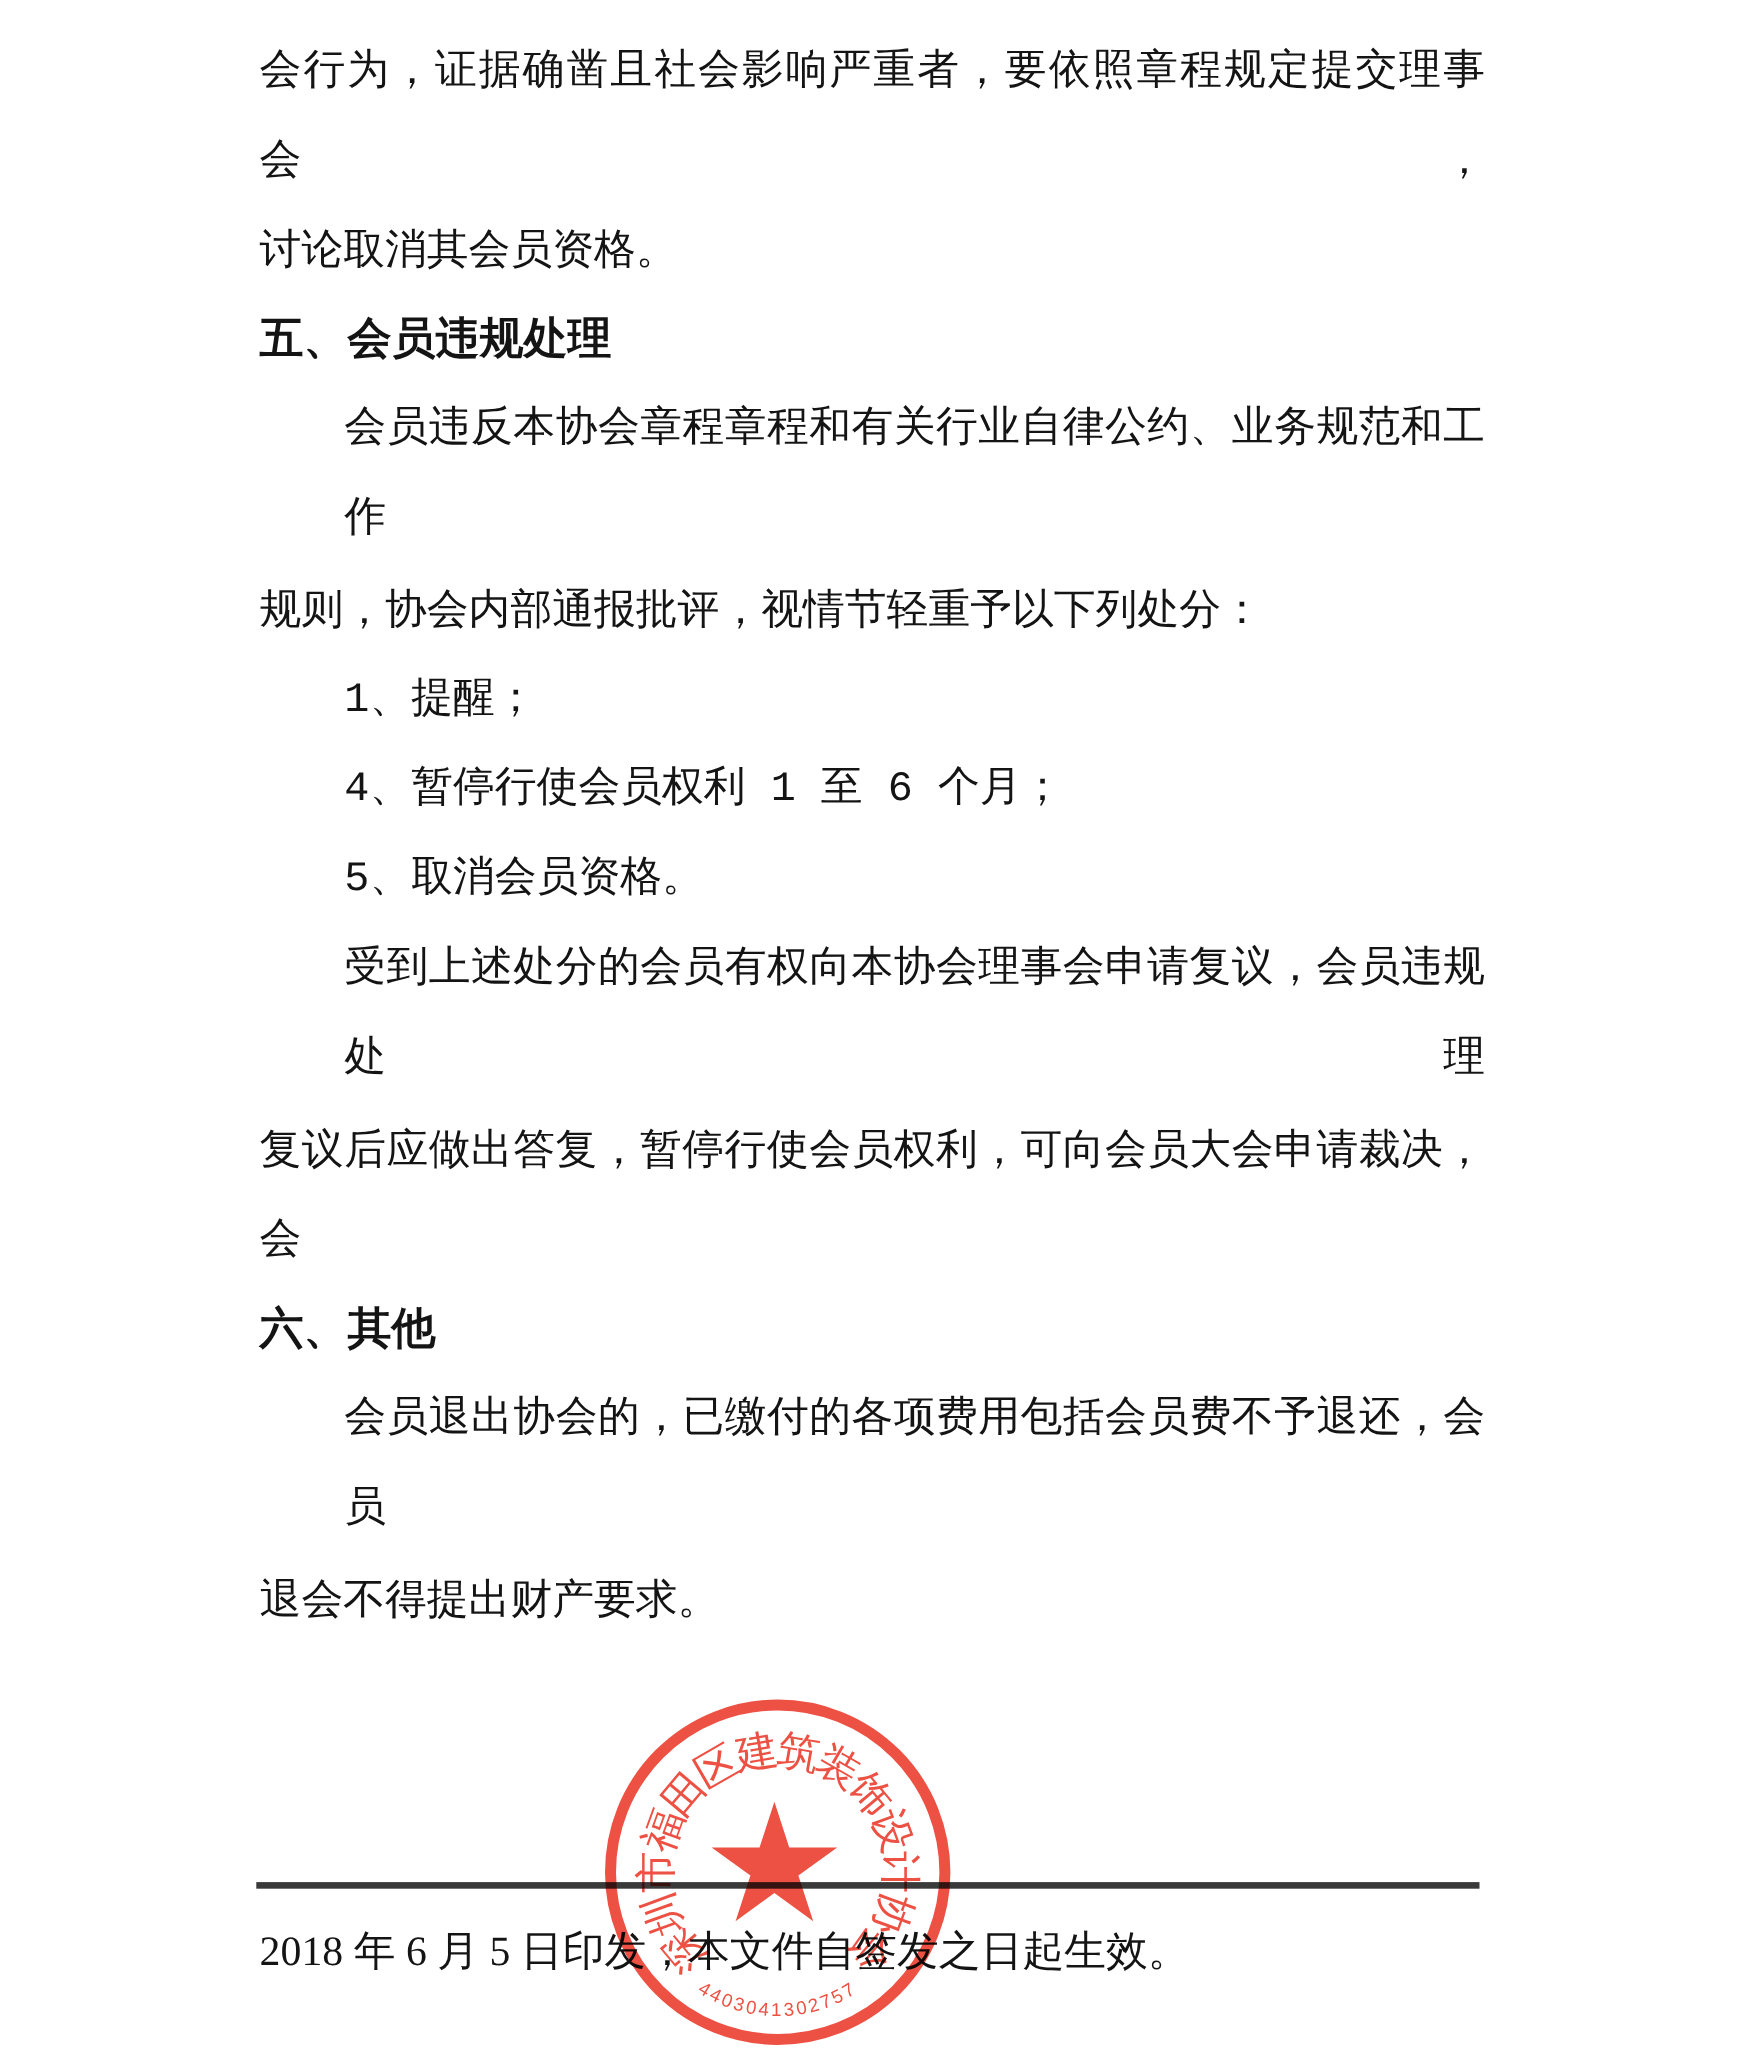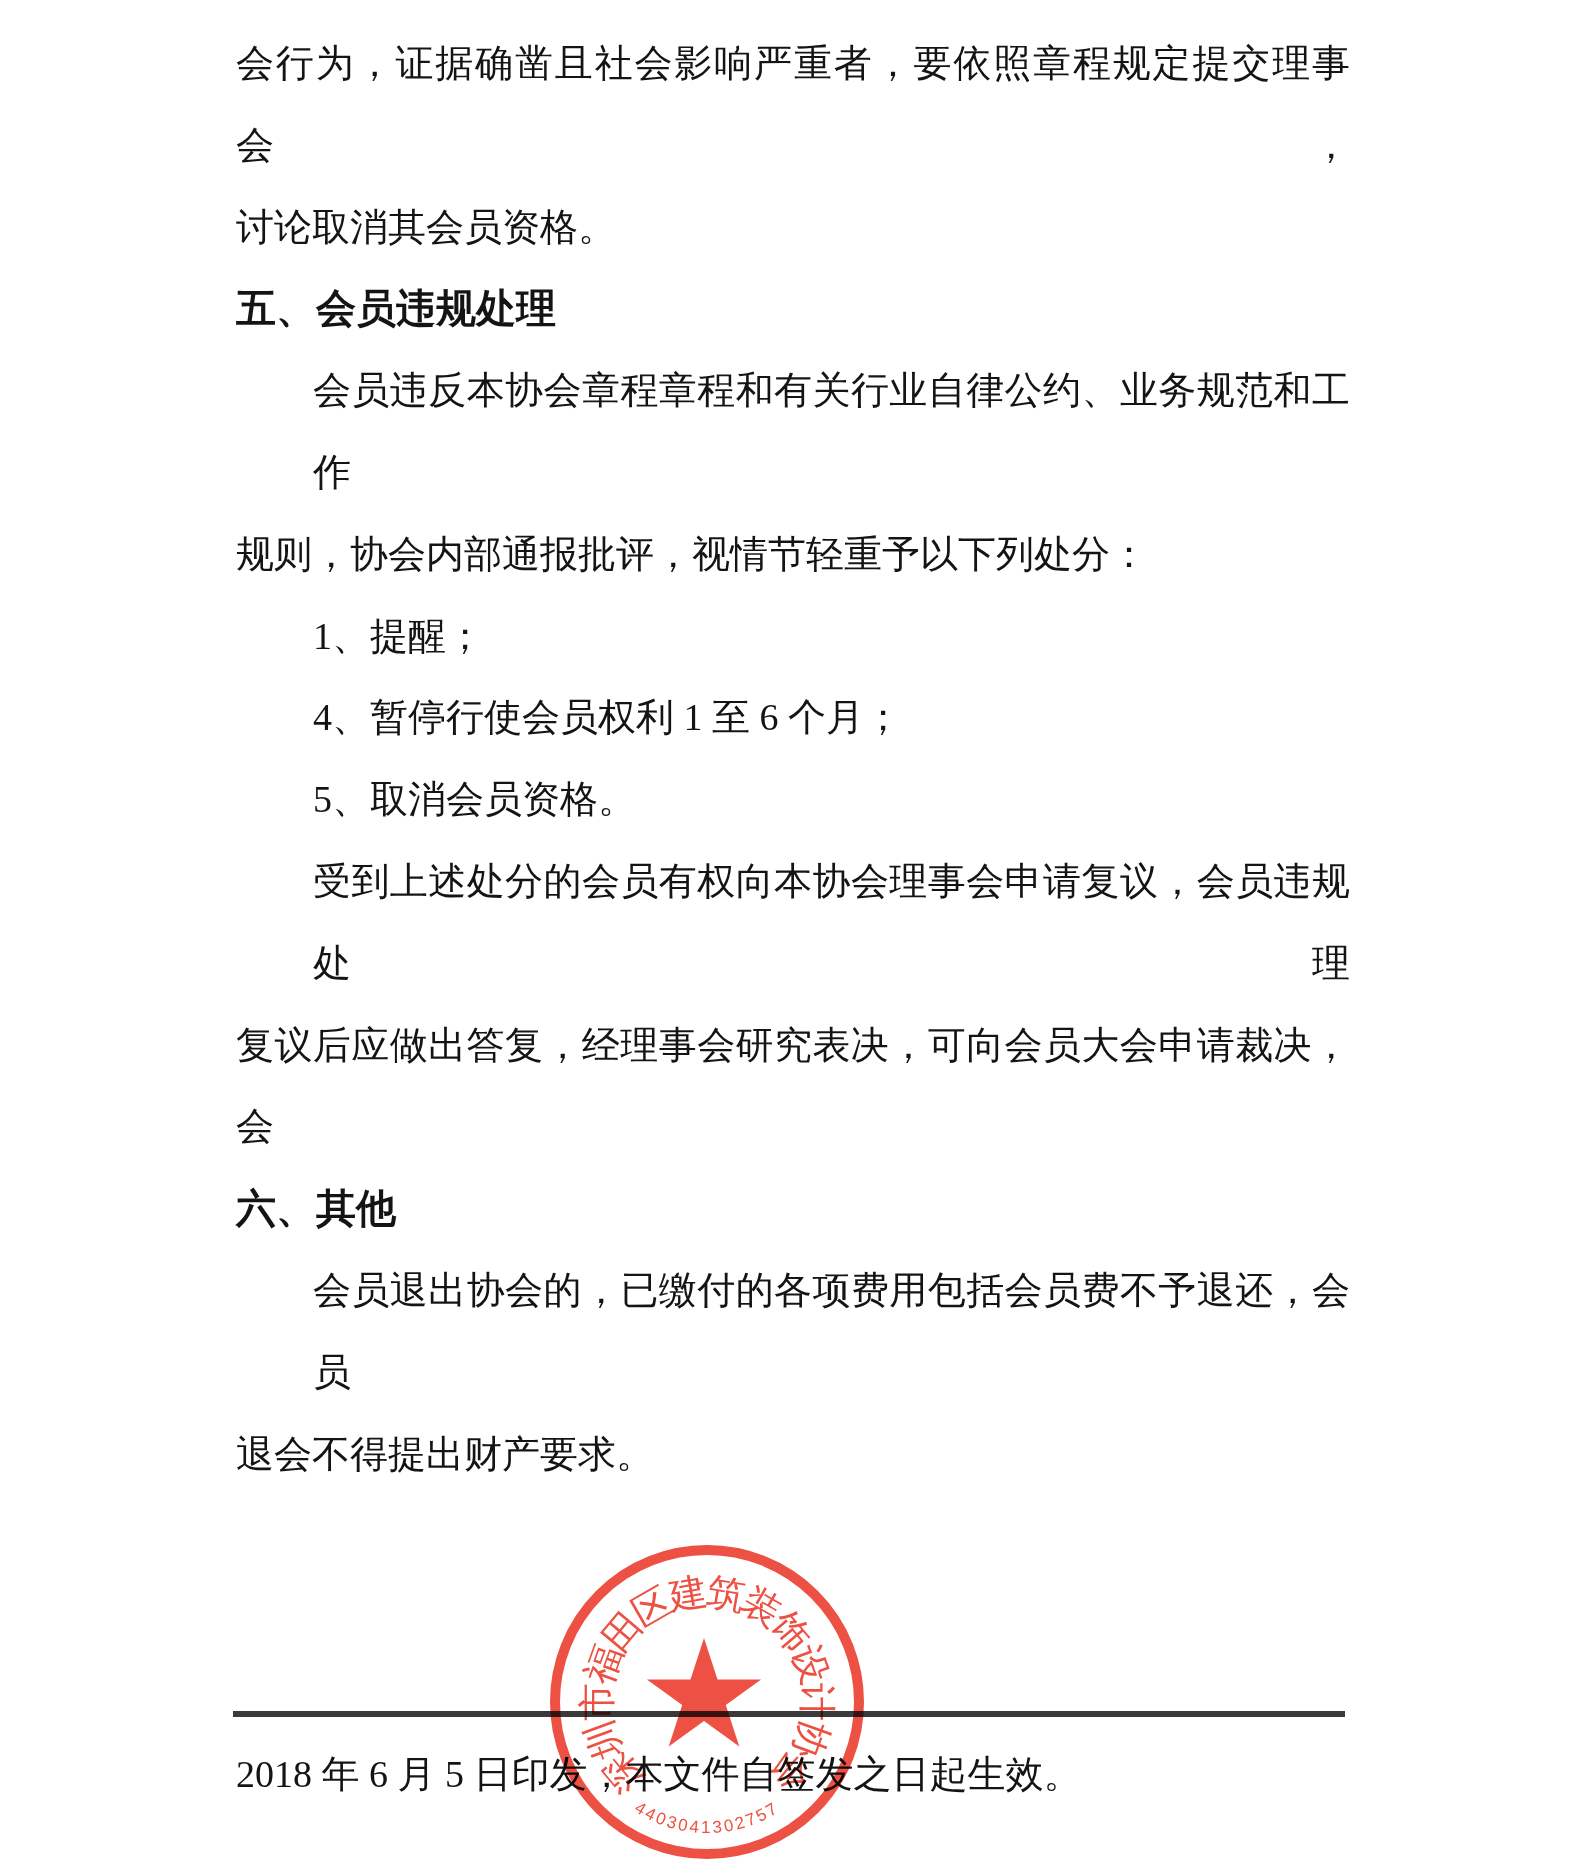--- a/index.html
+++ b/index.html
@@ -22,21 +22,21 @@
     color: #141414;
     white-space: nowrap;
     font-family: "Liberation Serif", serif;
   }
   .justify {
     text-align: justify;
     text-align-last: justify;
     text-justify: inter-character;
     white-space: normal;
   }
-  .indent { padding-left: 77px; }
+  .indent { padding-left: 77px; font-family: Liberation Mono, monospace; }
   .heading {
     font-family: Liberation Sans, sans-serif;
     font-weight: bold;
     font-size: 40px;
   }
   .rule {
     position: absolute;
     left: 233px; top: 1711px;
     width: 1112px; height: 6px;
     background: #3a3a3a;
@@ -73,21 +73,21 @@
 <main class="body-text">
   <p class="line justify">会行为，证据确凿且社会影响严重者，要依照章程规定提交理事会，</p>
   <p class="line">讨论取消其会员资格。</p>
   <p class="line heading">五、会员违规处理</p>
   <p class="line indent justify">会员违反本协会章程章程和有关行业自律公约、业务规范和工作</p>
   <p class="line">规则，协会内部通报批评，视情节轻重予以下列处分：</p>
   <p class="line indent">1、提醒；</p>
   <p class="line indent">4、暂停行使会员权利 1 至 6 个月；</p>
   <p class="line indent">5、取消会员资格。</p>
   <p class="line indent justify">受到上述处分的会员有权向本协会理事会申请复议，会员违规处理</p>
-  <p class="line justify">复议后应做出答复，经理事会研究表决，可向会员大会申请裁决，会</p>
+  <p class="line justify">复议后应做出答复，暂停行使会员权利，可向会员大会申请裁决，会</p>
   <p class="line heading">六、其他</p>
   <p class="line indent justify">会员退出协会的，已缴付的各项费用包括会员费不予退还，会员</p>
   <p class="line">退会不得提出财产要求。</p>
 </main>
 
 <div class="rule"></div>
 
 <p class="footer-line">2018 年 6 月 5 日印发，本文件自签发之日起生效。</p>
 
 <svg class="seal" viewBox="0 0 330 330" aria-hidden="true">

